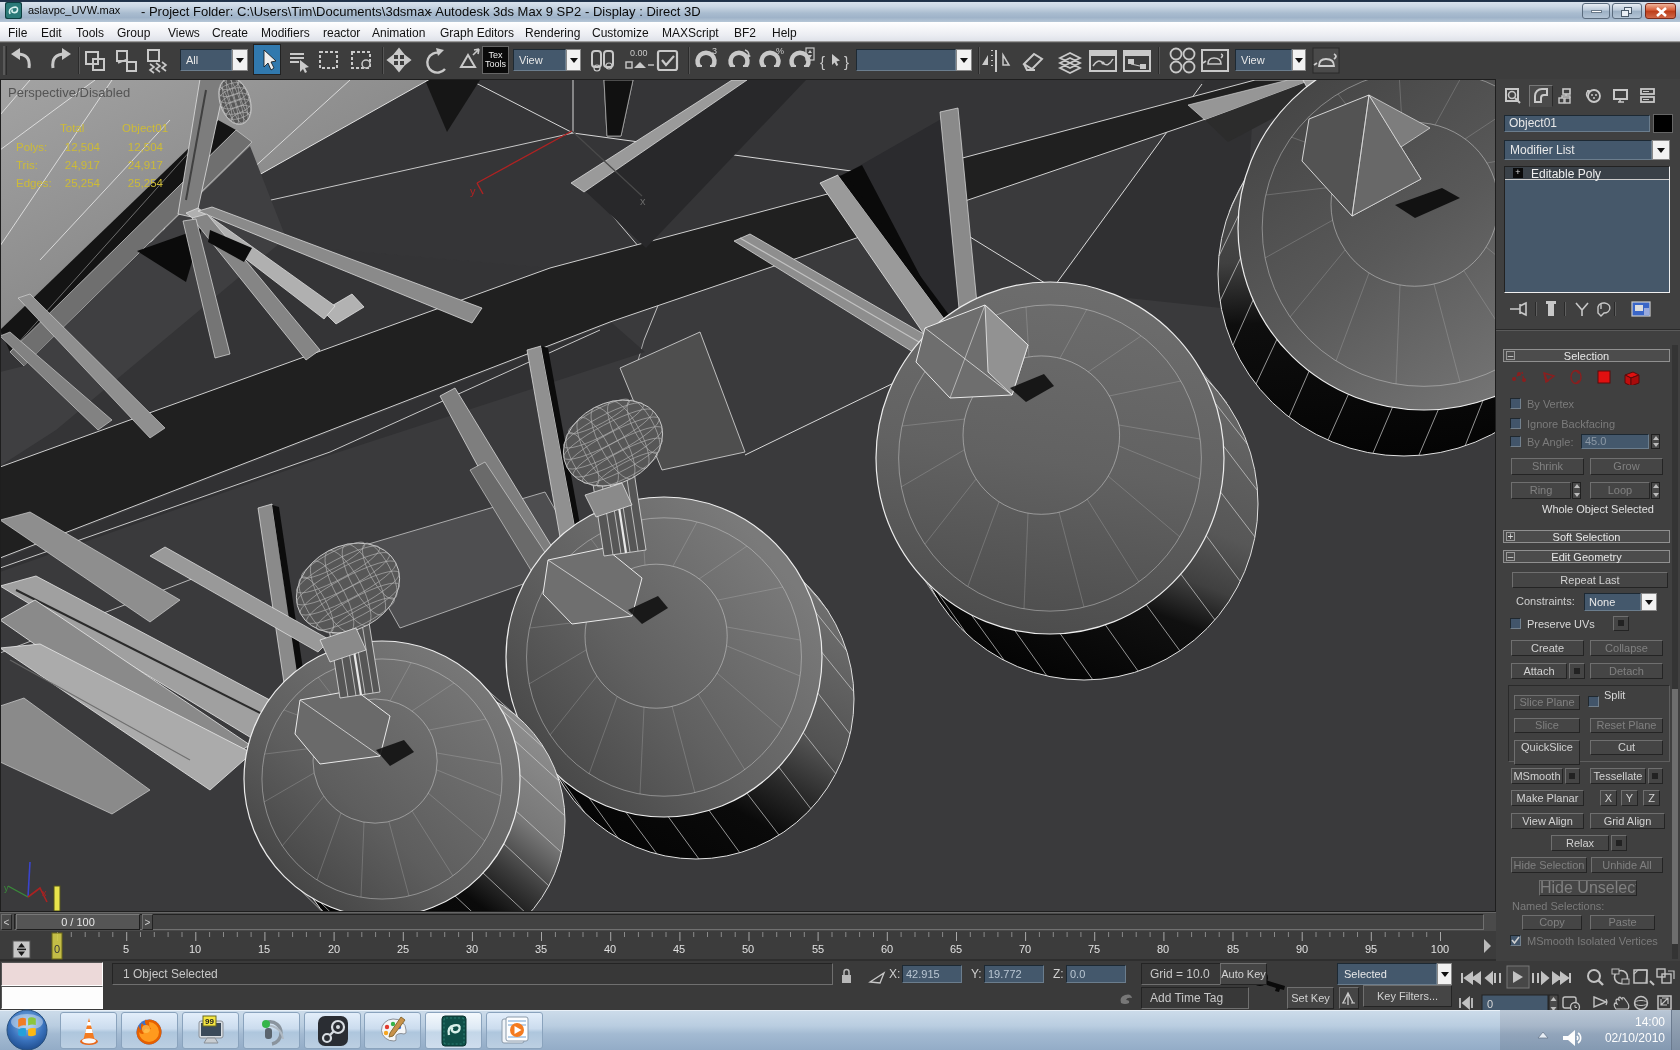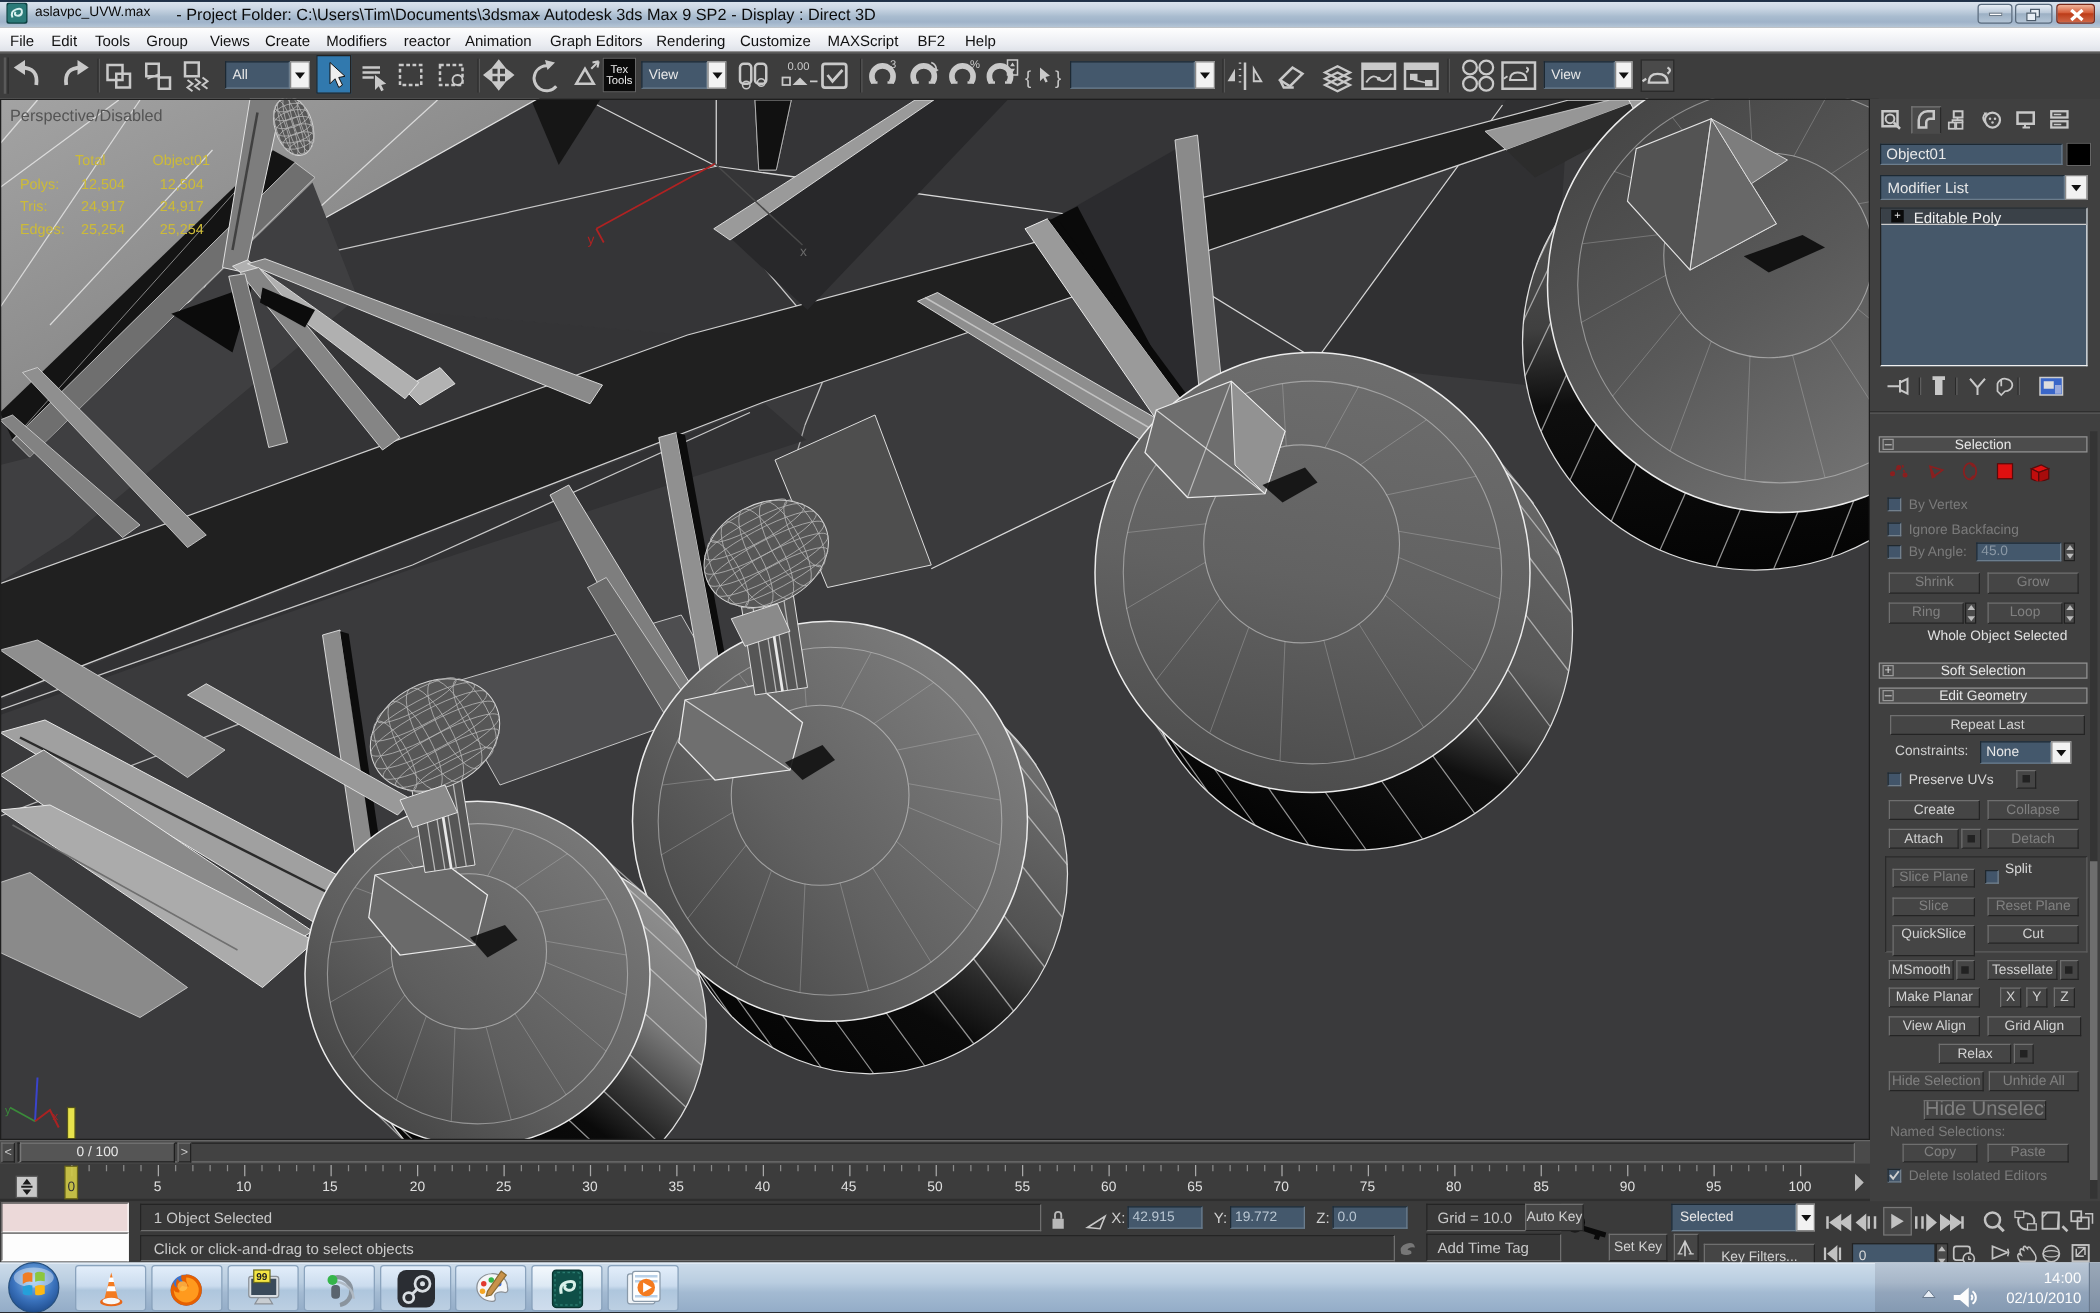--- a/index.html
+++ b/index.html
@@ -685,21 +685,20 @@
       <path d="M21.5 12 l3.5 4.5 h-7 Z M21.5 25 l-3.5 -4.5 h7 Z" fill="#1a1a1a"></path>
       <rect x="17" y="17.6" width="9" height="1.6" fill="#1a1a1a"></rect>
       <rect x="52" y="2" width="10" height="26" fill="#cfc948" fill-opacity="0.92" stroke="#6a6618"></rect>
       <text x="57" y="22" font-size="11" fill="#333" text-anchor="middle">0</text>
       <path d="M1484 8 l7 7 l-7 7 Z" fill="#bbb"></path>
     </svg>
 <div class="abs" style="left:0;top:961px;width:1680px;height:49px;background:#3a3a3a">
  <div class="abs" style="left:1px;top:1px;width:102px;height:24px;background:#ecd9d9;border:1px solid #fff;border-color:#555 #fff #fff #555"></div>
  <div class="abs" style="left:1px;top:25px;width:102px;height:23px;background:#fdfdfd;border:1px solid;border-color:#555 #fff #fff #555"></div>
  <div class="sunk" style="left:112px;top:2px;width:721px;height:22px;line-height:21px;padding-left:10px;font-size:12px">1 Object Selected</div>
- <div class="sunk" style="left:112px;top:27px;width:1004px;height:21px;line-height:20px;padding-left:10px;font-size:12px">Click or click-and-drag to select objects</div>
  <svg class="abs" style="left:840px;top:7px" width="50" height="18">
   <rect x="2" y="7" width="9" height="8" fill="#b8b8b8"></rect>
         <path d="M4 7 v-3 a2.5 2.5 0 0 1 5 0 v3" fill="none" stroke="#b8b8b8" stroke-width="1.5"></path>
   <path d="M30 14 L44 5 L40 15 Z" fill="none" stroke="#c8c8c8" stroke-width="1.3"></path>
  </svg>
  <div class="lbl" style="left:889px;top:6px;font-size:12px">X:</div>
  <div class="blue" style="left:902px;top:4px;width:60px;height:18px;line-height:16px;padding-left:3px;color:#b9c6d2">42.915</div>
  <div class="lbl" style="left:971px;top:6px;font-size:12px">Y:</div>
  <div class="blue" style="left:984px;top:4px;width:60px;height:18px;line-height:16px;padding-left:3px;color:#b9c6d2">19.772</div>
  <div class="lbl" style="left:1053px;top:6px;font-size:12px">Z:</div>
@@ -716,21 +715,21 @@
  <div class="btn" style="left:1220px;top:2px;width:47px;height:22px;line-height:20px">Auto Key</div>
  <div class="btn" style="left:1287px;top:26px;width:47px;height:22px;line-height:20px">Set Key</div>
  <div class="blue" style="left:1337px;top:2px;width:100px;height:22px;line-height:20px;padding-left:6px">Selected</div>
  <div class="darr" style="left:1437px;top:2px;width:15px;height:22px"></div>
  <div class="btn" style="left:1339px;top:26px;width:20px;height:22px">
         <svg width="18" height="20">
           <path d="M3 15 L8 5 L13 15 M8 5 v12" stroke="#ccc" stroke-width="1.3" fill="none"></path>
           <path d="M2 15 h4 M11 15 h4" stroke="#ccc" stroke-width="1"></path>
         </svg>
       </div>
- <div class="btn" style="left:1363px;top:34px;width:89px;height:22px;line-height:20px">Key Filters...</div>
+ <div class="btn" style="left:1363px;top:24px;width:89px;height:22px;line-height:20px">Key Filters...</div>
 </div>
     <svg class="abs" style="left:0;top:961px" width="1680" height="49">
       <path d="M1462 12 v10 M1472 12 l-7 5 l7 5 Z M1480 12 l-7 5 l7 5 Z" stroke="#c2c2c2" fill="#c2c2c2" stroke-width="2"></path>
       <path d="M1492 12 l-6 5 l6 5 Z M1495 12 v10 M1500 12 v10" stroke="#c2c2c2" fill="#c2c2c2" stroke-width="2"></path>
       <rect x="1507" y="5" width="22" height="22" fill="#474747" stroke="#777"></rect>
       <path d="M1513 10 l10 6 l-10 6 Z" fill="#c2c2c2"></path>
       <path d="M1533 12 v10 M1538 12 v10 M1542 12 l6 5 l-6 5 Z" stroke="#c2c2c2" fill="#c2c2c2" stroke-width="2"></path>
       <path d="M1553 12 l7 5 l-7 5 Z M1561 12 l7 5 l-7 5 Z M1570 12 v10" stroke="#c2c2c2" fill="#c2c2c2" stroke-width="2"></path>
       <path d="M1460 37 v10 M1469 37 l-6 5 l6 5 Z M1472 37 v10" stroke="#c2c2c2" fill="#c2c2c2" stroke-width="1.8"></path>
       <rect x="1482" y="34" width="66" height="18" fill="#44586c" stroke="#222"></rect>
@@ -921,21 +920,21 @@
       <div class="btn g" style="left:95px;top:778px;width:72px;height:16px;line-height:14px;font-size:11px">Unhide All</div>
       <div class="btn g" style="left:43px;top:801px;width:98px;height:16px;line-height:14px;font-size:16px">Hide Unselected</div>
       <div class="lbl g" style="left:16px;top:821px">Named Selections:</div>
       <div class="btn g" style="left:26px;top:836px;width:60px;height:15px;line-height:13px;font-size:11px">Copy</div>
       <div class="btn g" style="left:94px;top:836px;width:65px;height:15px;line-height:13px;font-size:11px">Paste</div>
       <div class="cb" style="left:14px;top:856px">
         <svg width="9" height="9">
           <path d="M1 4 l2.5 3 L8 1" stroke="#cfcfcf" stroke-width="1.6" fill="none"></path>
         </svg>
       </div>
-      <div class="lbl" style="left:31px;top:856px;color:#7b7b7b">Delete Isolated Editors</div>
+      <div class="lbl" style="left:31px;top:856px;color:#7b7b7b">MSmooth Isolated Vertices</div>
       <div class="abs" style="left:176px;top:266px;width:6px;height:614px;background:#343434"></div>
       <div class="abs" style="left:176px;top:610px;width:6px;height:255px;background:#6e6e6e"></div>
     </div>
     <div class="abs" style="left:0;top:1010px;width:1680px;height:40px;
  background:linear-gradient(#cddcea,#b9cde0 40%,#a3bad2 60%,#93acc7)">
  <div class="abs" style="left:0;top:0;width:1680px;height:1px;background:#e8f0f8"></div>
  <div class="abs" style="left:1500px;top:0;width:171px;height:40px;background:linear-gradient(#b6c3d2,#a3b2c4 40%,#8fa1b7 60%,#8196ae);opacity:0.85"></div>
  <div class="abs" style="left:1671px;top:0;width:9px;height:40px;background:linear-gradient(#9aa8b8,#7e8fa4);border-left:1px solid #6a7a8e"></div>
       <svg class="abs" style="left:2px;top:-1px" width="50" height="42">
  <defs>

